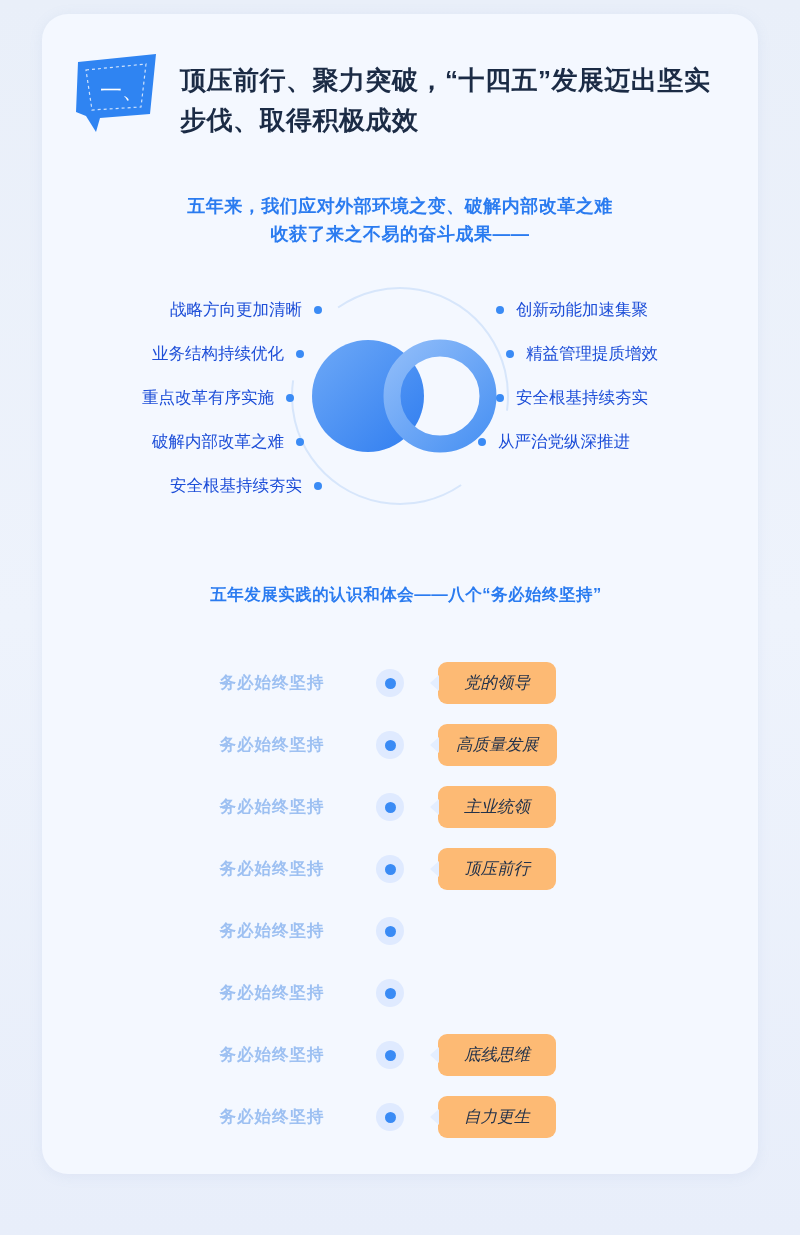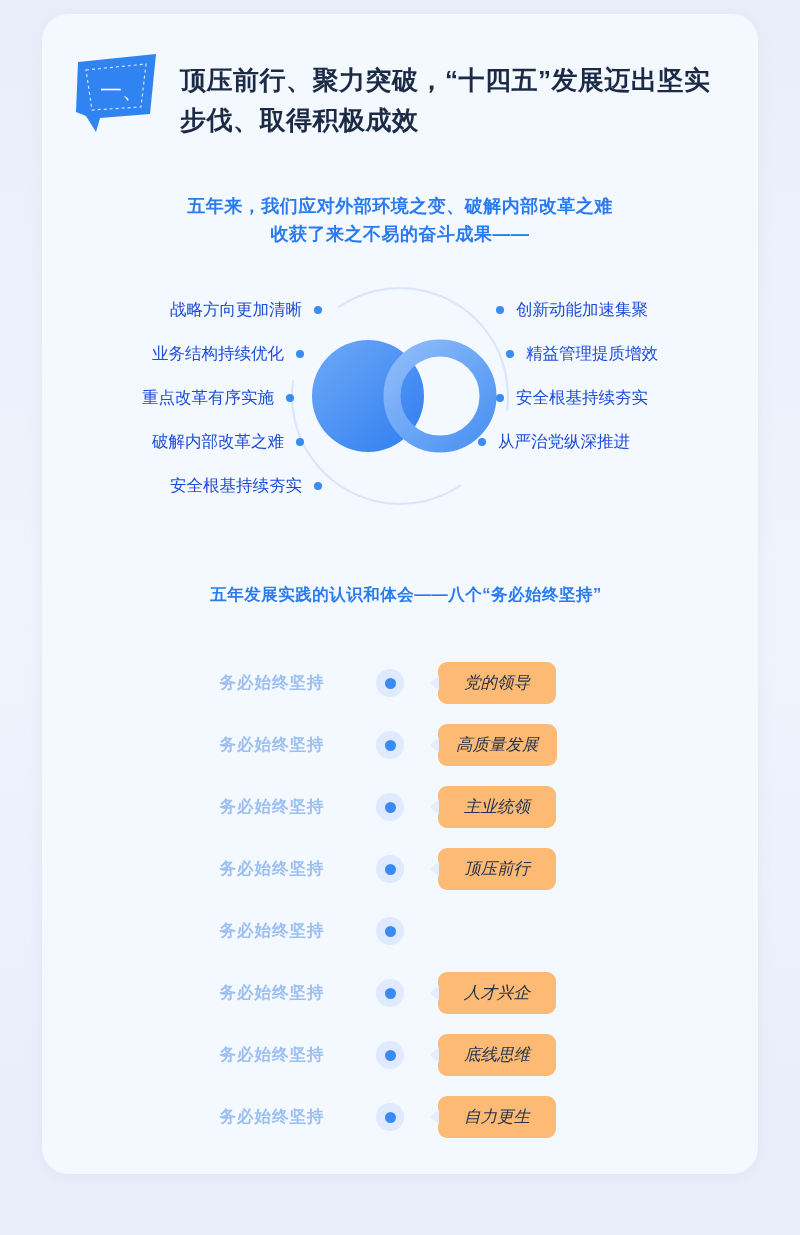--- a/index.html
+++ b/index.html
@@ -338,21 +338,20 @@
         <div class="pdot-wrap">
             <div class="pdot"></div>
           </div>
       </div>
 
       <div class="prow">
         <div class="plabel">务必始终坚持</div>
         <div class="pdot-wrap">
             <div class="pdot"></div>
           </div>
-        <div class="ptag">人才兴企</div>
       </div>
 
       <div class="prow">
         <div class="plabel">务必始终坚持</div>
         <div class="pdot-wrap">
             <div class="pdot"></div>
           </div>
         <div class="ptag">底线思维</div>
       </div>
 

